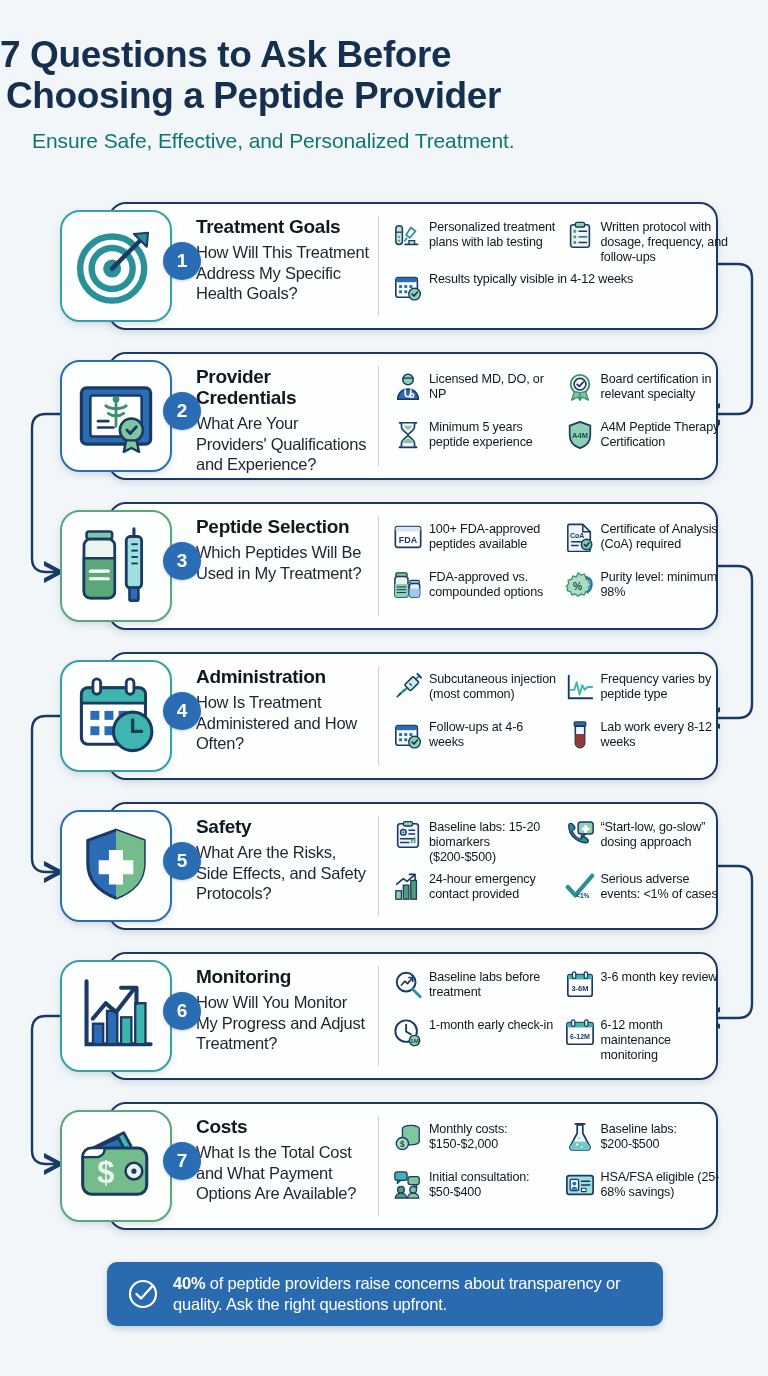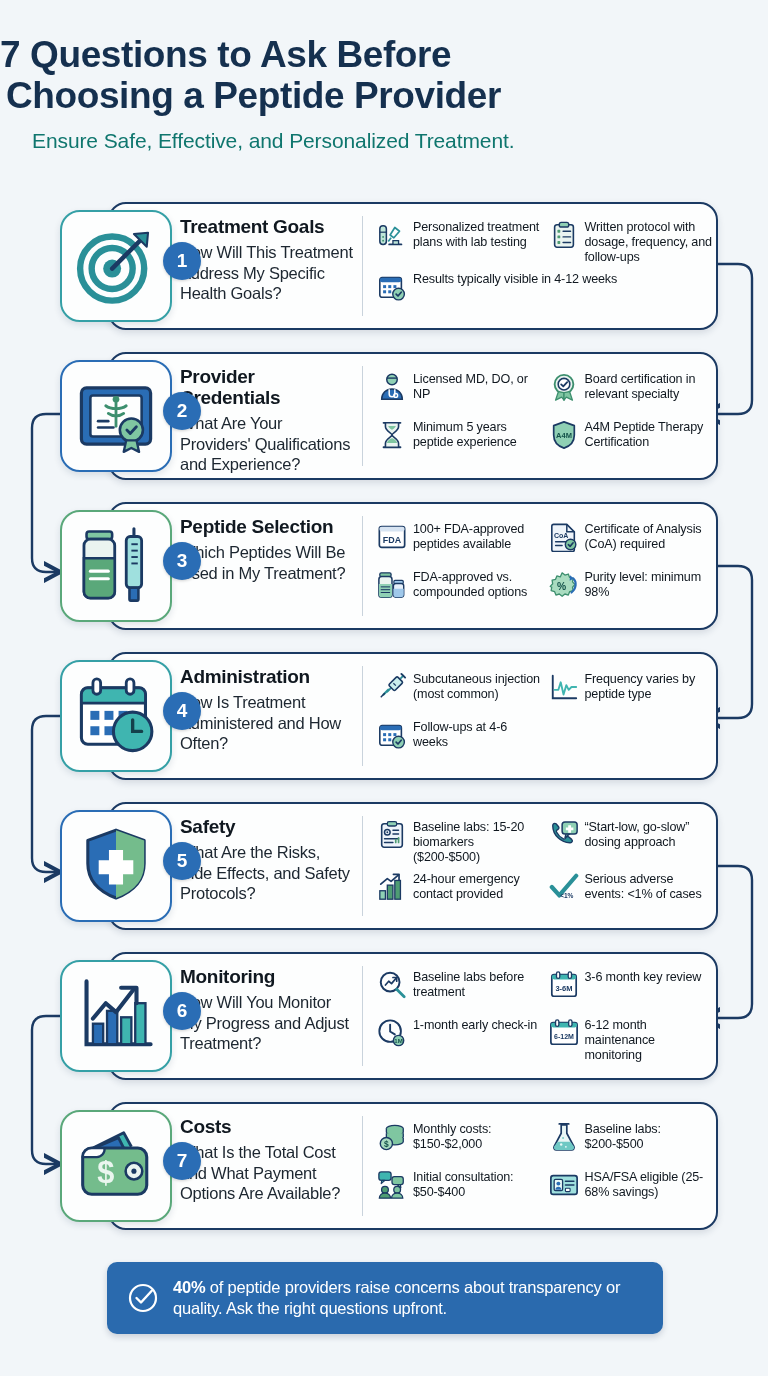--- a/index.html
+++ b/index.html
@@ -38,21 +38,21 @@
   }
   .iconbox {
     position:absolute; left:60px; top:14px; width:112px; height:112px;
     background:#fdfefe; border:2.5px solid #1b3a63; border-radius:20px;
     display:flex; align-items:center; justify-content:center;
     box-shadow:0 3px 7px rgba(20,40,70,0.12); z-index:3;
   }
   .iconbox svg { width:82px; height:82px; }
 
   .content {
-    position:absolute; left:180px; top:6px; width:538px; height:128px;
+    position:absolute; left:196px; top:6px; width:538px; height:128px;
     display:flex; align-items:stretch; z-index:2;
   }
   .qblock { width:182px; padding-top:15px; padding-right:6px; }
   .qtitle { font-size:19px; font-weight:bold; color:#101820; letter-spacing:-0.3px; line-height:1.1; }
   .qsub { margin-top:4px; font-size:16.5px; line-height:1.26; color:#1c2630; letter-spacing:-0.25px; }
 
   .divider { width:1px; background:#c9d3dc; margin:14px 0 14px 0; flex:0 0 1px; }
 
   .badge {
     position:absolute; left:163px; top:46px; width:38px; height:38px;
@@ -67,21 +67,21 @@
   .fact { display:flex; align-items:flex-start; gap:6px; min-height:48px; padding:3px 0; }
   .fact .fi { flex:0 0 30px; height:30px; margin-top:1px; }
   .fact .fi svg { width:30px; height:30px; display:block; }
   .fact .ft { font-size:12.6px; line-height:1.18; color:#101820; letter-spacing:-0.15px; padding-top:1px; }
 
   
   .fact.wide { grid-column:1 / span 2; }
 
   
   .banner {
-    position:absolute; left:107px; top:1262px; width:556px; height:72px;
+    position:absolute; left:107px; top:1262px; width:556px; height:64px;
     background:#2a6aae; border-radius:10px; display:flex; align-items:center;
     padding:0 20px; gap:14px; box-shadow:0 3px 6px rgba(20,40,70,0.18);
   }
   .banner .bi { flex:0 0 32px; height:32px; }
   .banner .bt { color:#fff; font-size:16.5px; line-height:1.3; letter-spacing:-0.2px; }
   .banner .bt b { font-weight:bold; }
 </style>
 </head>
 <body>
 
@@ -426,20 +426,30 @@
                   <rect x="6.5" y="19.5" width="3.2" height="3.2"></rect>
                   <rect x="12" y="19.5" width="3.2" height="3.2"></rect>
                   <rect x="17.5" y="19.5" width="3.2" height="3.2"></rect>
                 </g>
                 <circle cx="23" cy="23.5" r="6.2" fill="#8fd0b4" stroke="#1b3a63" stroke-width="1.5"></circle>
                 <path d="M20.4,23.6l2,2 3.4-4" fill="none" stroke="#1b3a63" stroke-width="1.8" stroke-linecap="round" stroke-linejoin="round"></path>
               </svg>
           </span>
           <span class="ft">Follow-ups at 4-6 weeks</span>
         </div>
+        <div class="fact">
+          <span class="fi">
+            <svg viewBox="0 0 32 32">
+                <rect x="10" y="2" width="12" height="4.5" rx="1" fill="#2a6db5" stroke="#1b3a63" stroke-width="1.5"></rect>
+                <path d="M11,6.5h10v18a5,5 0 01-5,5 5,5 0 01-5-5z" fill="#eef6fb" stroke="#1b3a63" stroke-width="1.7"></path>
+                <path d="M11,15h10v9.5a5,5 0 01-5,5 5,5 0 01-5-5z" fill="#8f3b3b"></path>
+              </svg>
+          </span>
+          <span class="ft">Lab work every 8-12 weeks</span>
+        </div>
       </div>
     </div>
   </div>
 
   <div class="card-wrap">
     <div class="card"></div>
     <div class="iconbox" style="border-color:#2a6db5">
       <svg viewBox="0 0 64 64">
         <path d="M32,4l22,8v18c0,14-9,22-22,27C19,52 10,44 10,30V12z" fill="#2a6db5" stroke="#1b3a63" stroke-width="2.4" stroke-linejoin="round"></path>
         <path d="M32,4l22,8v18c0,14-9,22-22,27z" fill="#74bc8c"></path>

